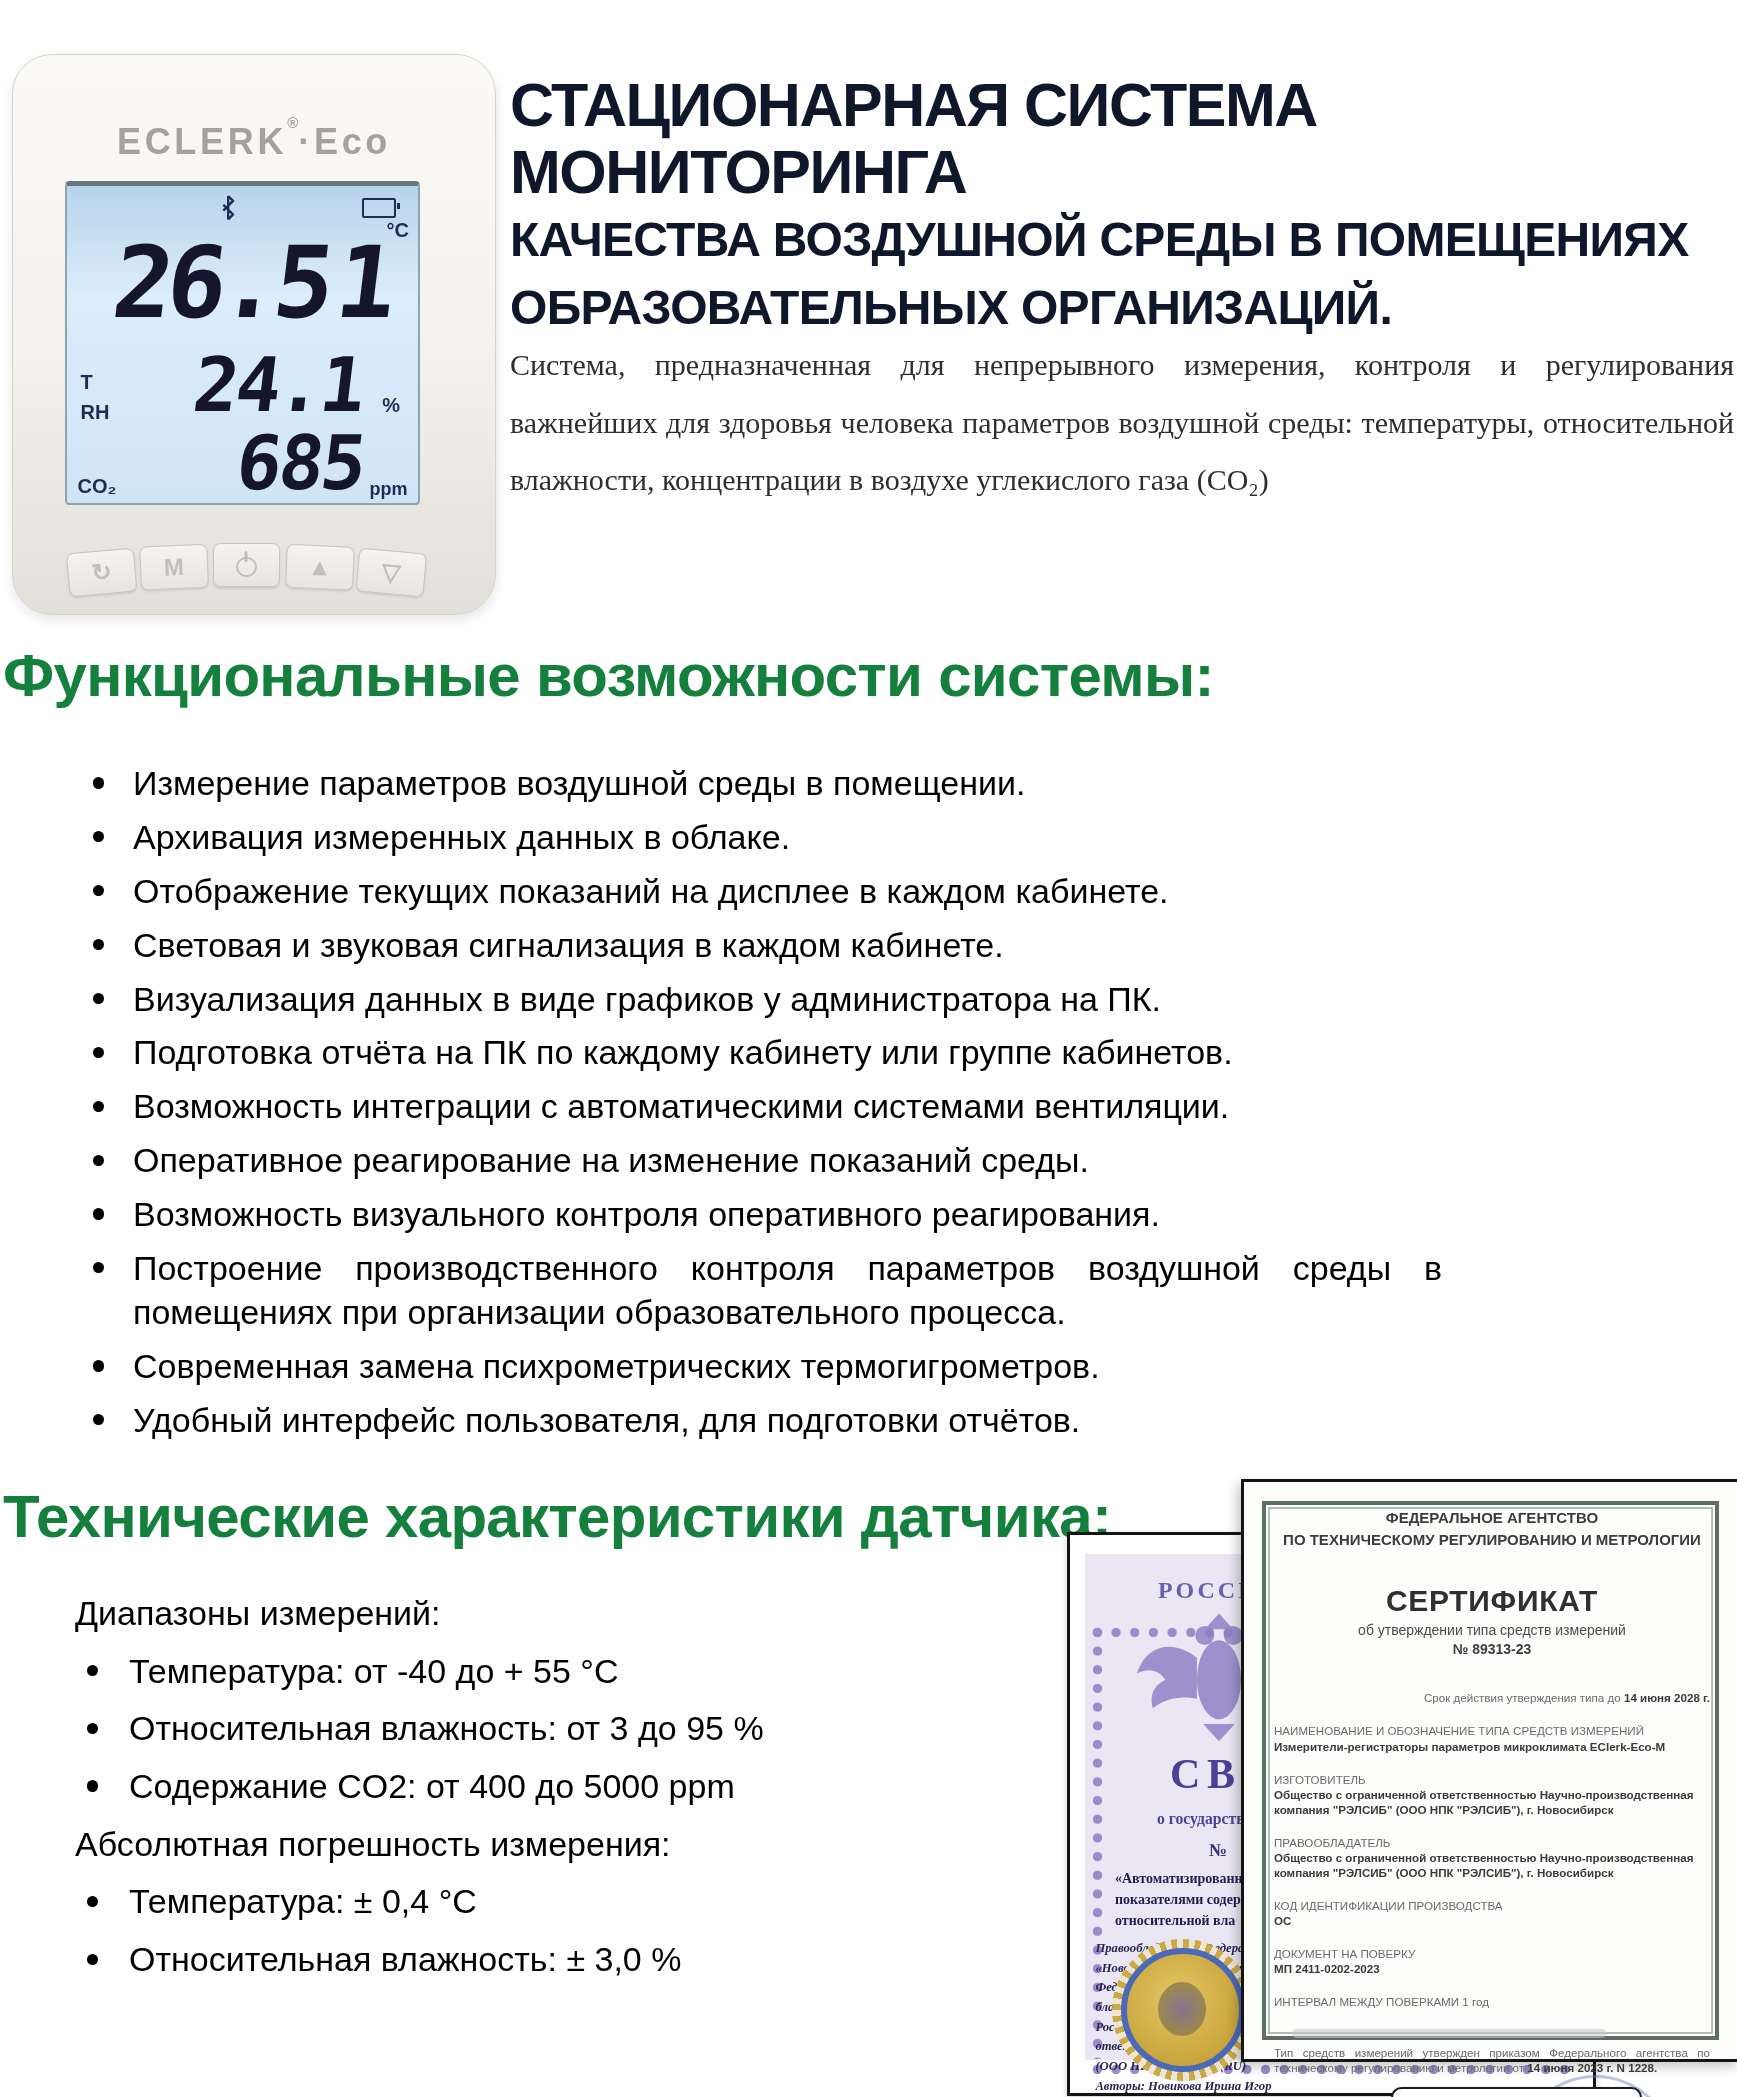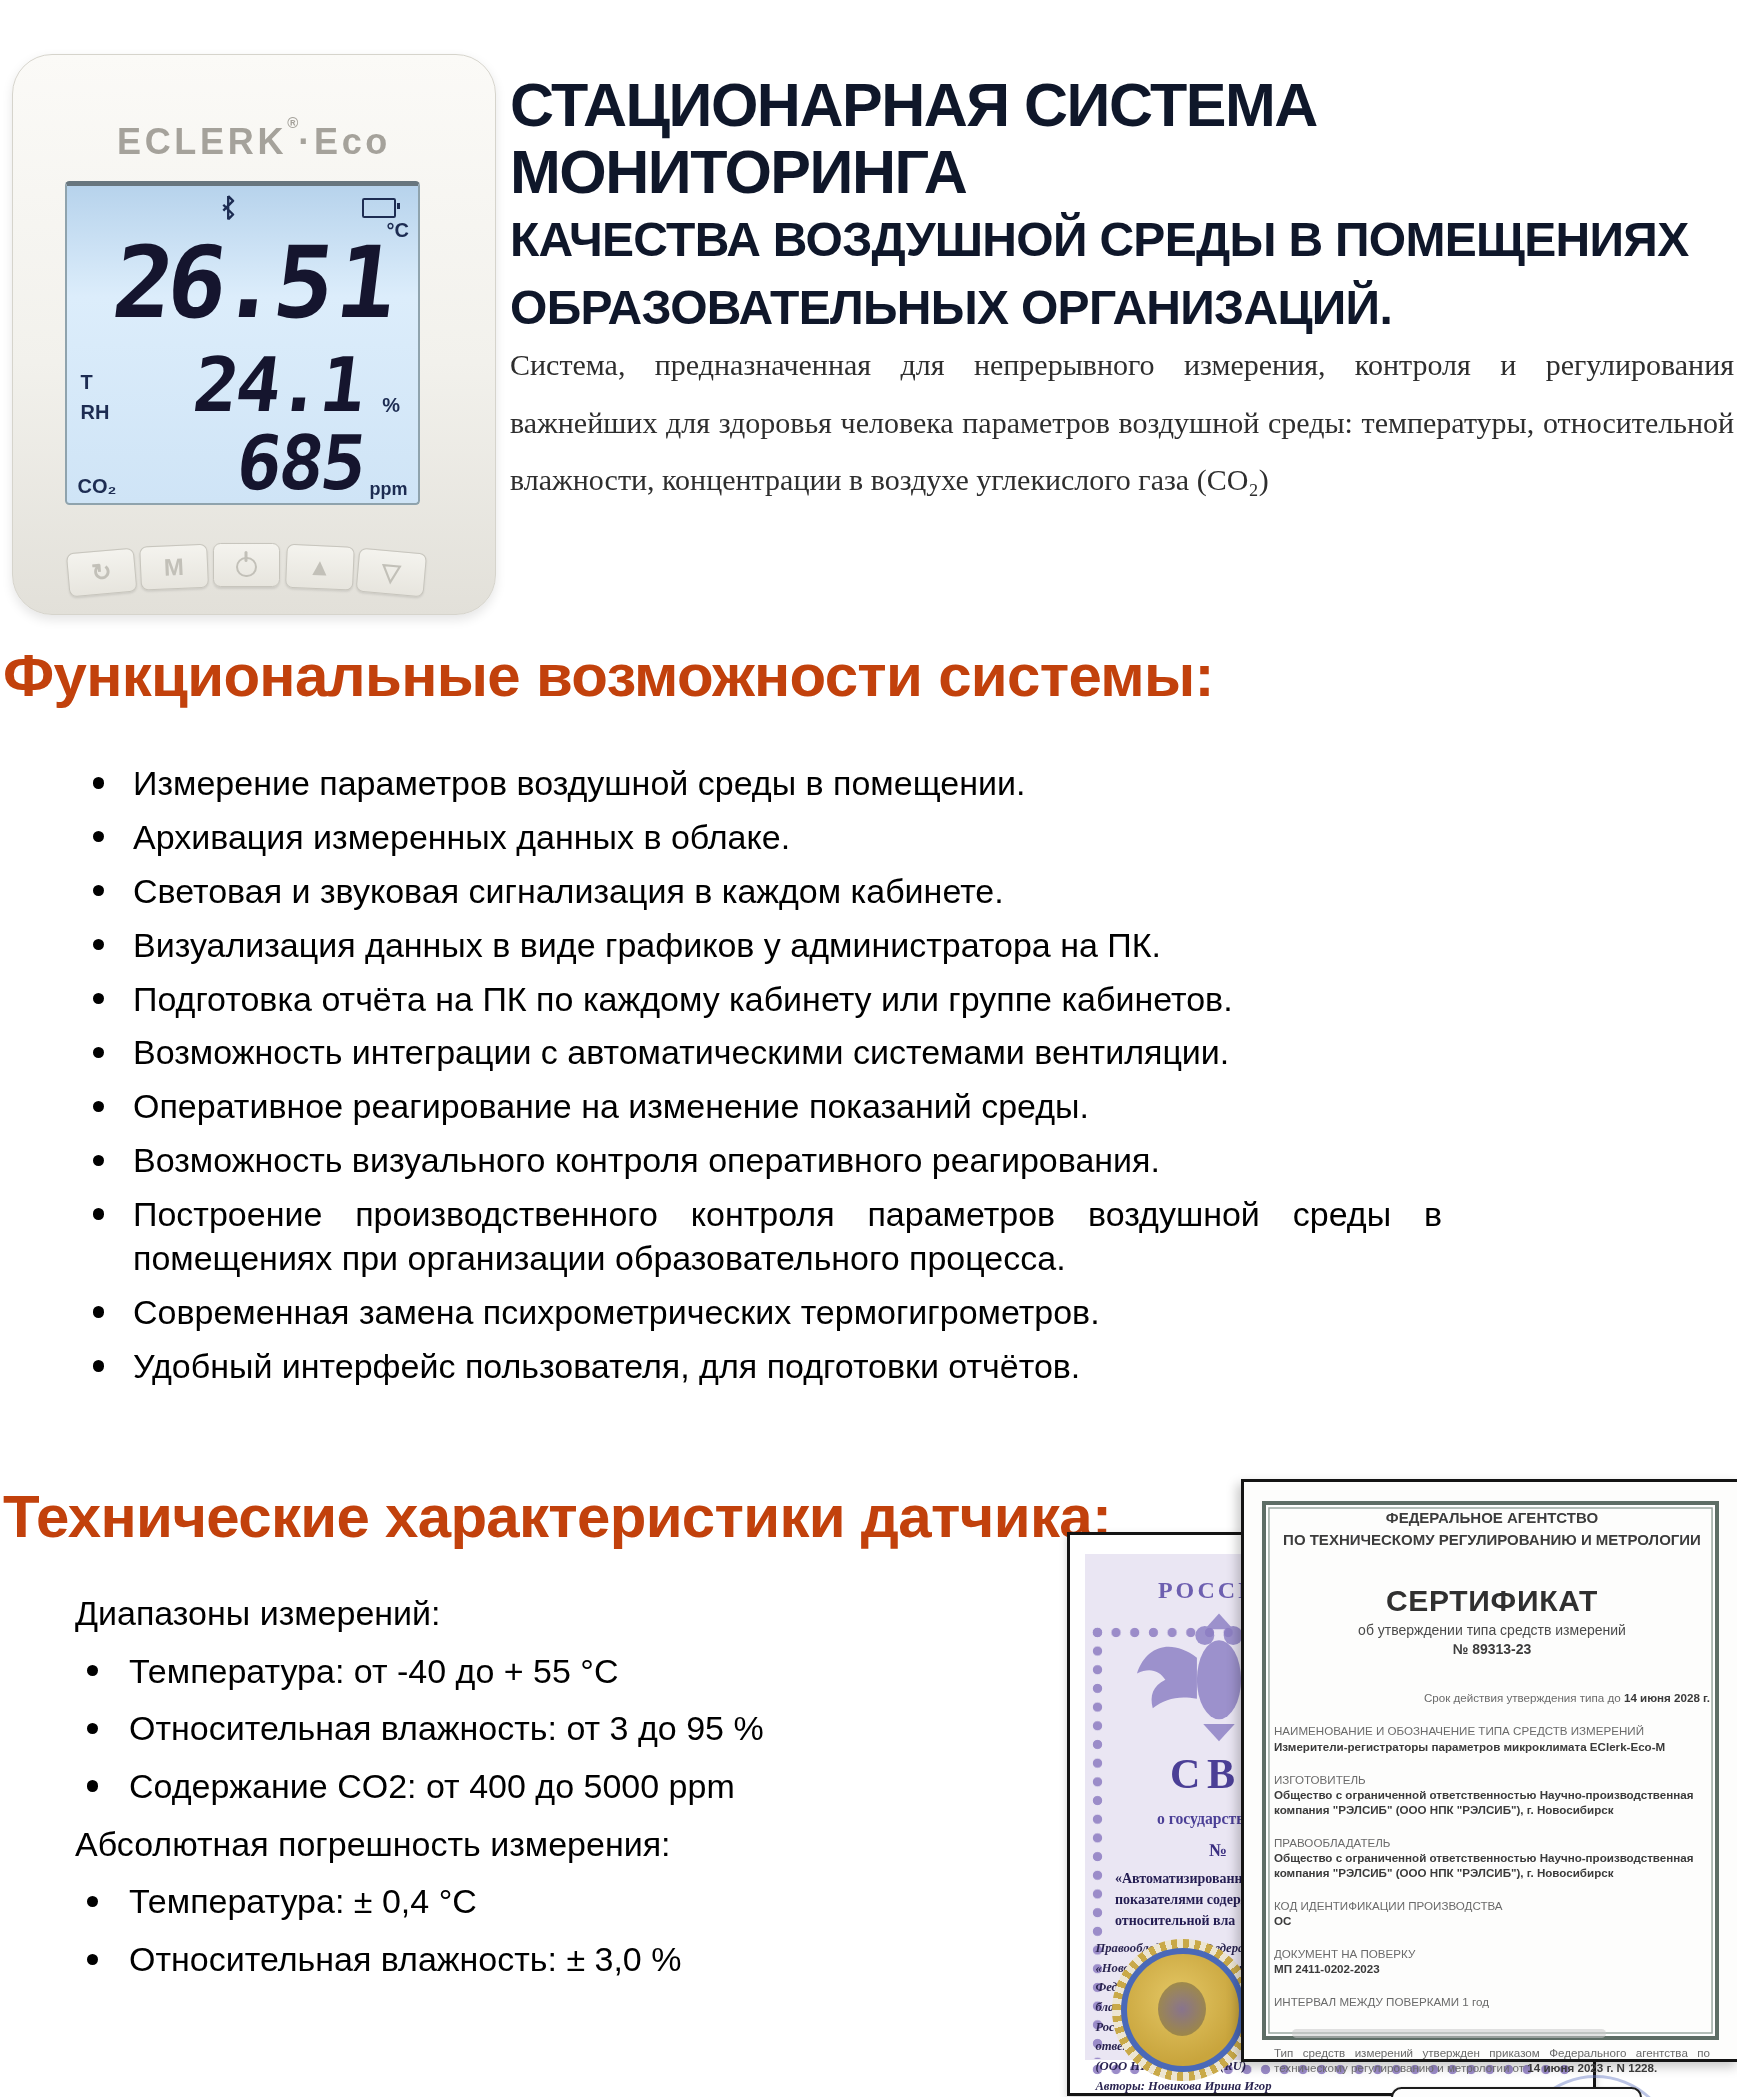--- a/index.html
+++ b/index.html
@@ -43,21 +43,21 @@
               transform:translateX(-50%);border-radius:1.5px;}
 
   
   .title{position:absolute;left:510px;top:72px;width:1223px;color:#0f172a;font-weight:bold;}
   .t1{font-size:61px;letter-spacing:-1.5px;line-height:1.1;}
   .t2{font-size:48px;letter-spacing:-0.7px;line-height:1.42;}
   .intro{position:absolute;left:510px;top:336px;width:1224px;font-family:"Liberation Serif",serif;
          font-size:30px;line-height:1.92;text-align:justify;color:#2e2e2e;}
 
   
-  .h-blue{position:absolute;left:3px;font-size:60px;font-weight:bold;color:#c2410c;letter-spacing:-0.7px;white-space:nowrap;}
+  .h-blue{position:absolute;left:3px;font-size:60px;font-weight:bold;color:#15803d;letter-spacing:-0.7px;white-space:nowrap;}
   .h-feat{top:641px;}
   .h-spec{top:1482px;}
 
   
   .feat{position:absolute;left:88px;top:761px;width:1354px;list-style:none;margin:0;padding:0;}
   .bli{position:relative;padding-left:45px;margin-bottom:9.7px;font-size:34px;line-height:1.3;}
   .bli::before{content:"";position:absolute;left:4.5px;top:16.4px;width:11.2px;height:11.2px;border-radius:50%;background:#000;}
   .just{text-align:justify;}
 
   
@@ -179,20 +179,21 @@
     <div class="t1">СТАЦИОНАРНАЯ СИСТЕМА МОНИТОРИНГА</div>
     <div class="t2">КАЧЕСТВА ВОЗДУШНОЙ СРЕДЫ В ПОМЕЩЕНИЯХ</div>
     <div class="t2">ОБРАЗОВАТЕЛЬНЫХ ОРГАНИЗАЦИЙ.</div>
   </div>
   <div class="intro">Система, предназначенная для непрерывного измерения, контроля и регулирования важнейших для здоровья человека параметров воздушной среды: температуры, относительной влажности, концентрации в воздухе углекислого газа (CO₂)</div>
 
   <div class="h-blue h-feat">Функциональные возможности системы:</div>
   <ul class="feat">
     <li class="bli">Измерение параметров воздушной среды в помещении.</li>
     <li class="bli">Архивация измеренных данных в облаке.</li>
+    <li class="bli">Отображение текущих показаний на дисплее в каждом кабинете.</li>
     <li class="bli">Световая и звуковая сигнализация в каждом кабинете.</li>
     <li class="bli">Визуализация данных в виде графиков у администратора на ПК.</li>
     <li class="bli">Подготовка отчёта на ПК по каждому кабинету или группе кабинетов.</li>
     <li class="bli">Возможность интеграции с автоматическими системами вентиляции.</li>
     <li class="bli">Оперативное реагирование на изменение показаний среды.</li>
     <li class="bli">Возможность визуального контроля оперативного реагирования.</li>
     <li class="bli just">Построение производственного контроля параметров воздушной среды в помещениях при организации образовательного процесса.</li>
     <li class="bli">Современная замена психрометрических термогигрометров.</li>
     <li class="bli">Удобный интерфейс пользователя, для подготовки отчётов.</li>
   </ul>

